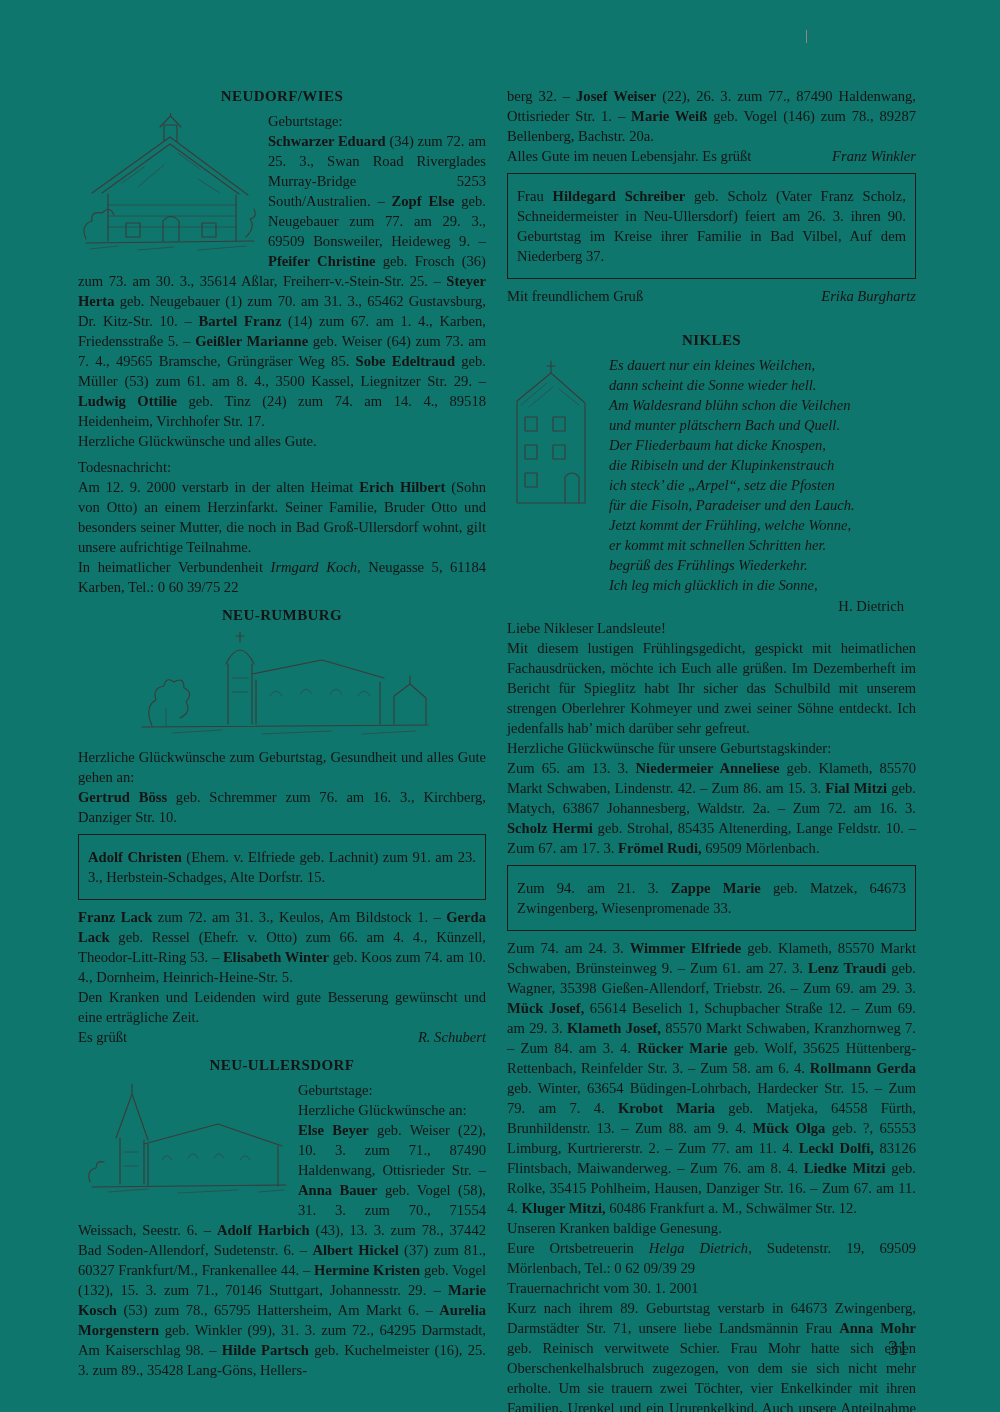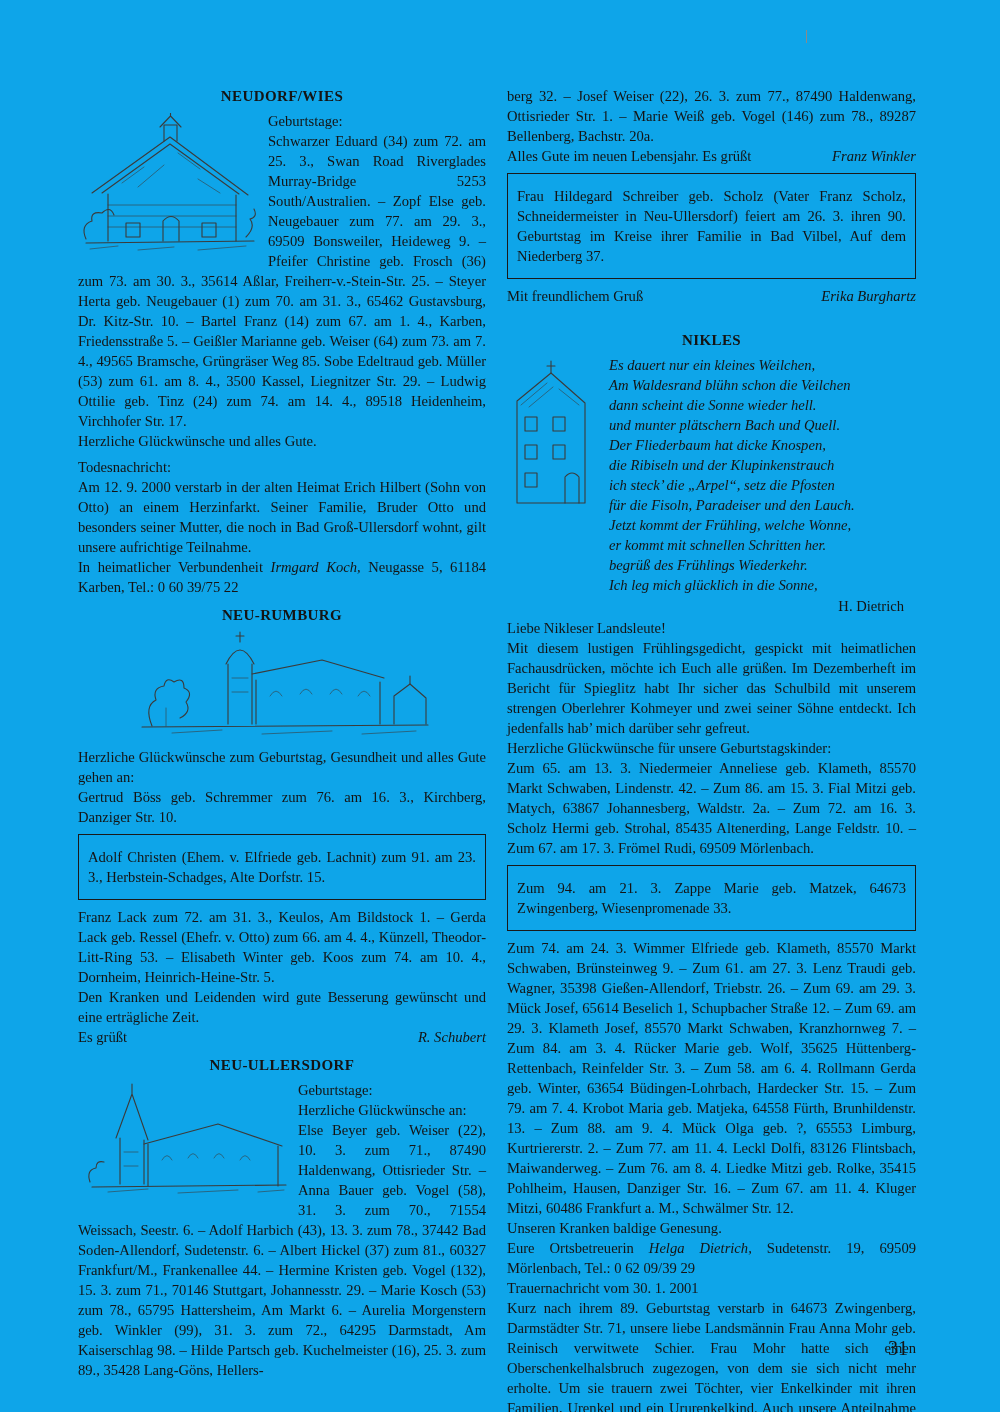--- a/index.html
+++ b/index.html
@@ -1,28 +1,28 @@
 <!DOCTYPE html>
 <html><head>
 <meta charset="utf-8">
 <style>
   *{margin:0;padding:0;box-sizing:border-box}
   html,body{background:#ffffff}
-  .page{position:relative;width:1000px;height:1412px;background:#0ea5e9;overflow:hidden;
+  .page{position:relative;width:1000px;height:1412px;background:#0f766e;overflow:hidden;
     font-family:"Liberation Serif","DejaVu Serif",serif;font-size:14.6px;line-height:20px;color:#141414;}
   .columns{position:absolute;left:78px;top:86px;width:838px;display:flex;gap:21px;align-items:flex-start}
   .col{width:408px}
   .col-r{width:409px}
   .sect{font-size:15px;font-weight:700;text-align:center;letter-spacing:.4px;margin:0 0 5px}
   .sp16{margin-top:8px}
   .sp10{margin-top:24px}
   .sp6{margin-top:6px}
   .just{text-align:justify}
   .bold-line{font-weight:400}
-  .seg-b{font-weight:400}
+  .seg-b{font-weight:700}
   .seg-i{font-style:italic}
   .clr{clear:both}
   .imgf{float:left;margin:2px 8px 2px 0}
   .imgf-nikles{margin-right:12px}
   .imgc{display:block;margin:2px auto 5px;width:300px}
   .imgf svg,.imgc svg{display:block}
   .box{border:1px solid #1a1a1a;padding:12px 9px;margin:7px 0}
   .signoff{display:flex;justify-content:space-between}
   .poem{font-style:italic;margin-left:102px}
   .poem-author{text-align:right;margin:1px 12px 2px 0}
@@ -145,22 +145,22 @@
             <path class="sk" d="M44,16 L44,4 M40,9 L48,9"></path>
             <path class="sk" d="M18,60 h12 v14 h-12 z M46,60 h12 v14 h-12 z"></path>
             <path class="sk" d="M18,88 h12 v14 h-12 z M46,88 h12 v14 h-12 z"></path>
             <path class="sk" d="M18,116 h12 v14 h-12 z"></path>
             <path class="sk" d="M58,120 L58,146 M72,120 L72,146 M58,120 Q65,112 72,120"></path>
             <path class="sk2" d="M14,48 L40,26 M22,50 L46,30 M52,32 L72,48"></path>
           </svg>
         </span>
         <div class="poem">
           <div>Es dauert nur ein kleines Weilchen,</div>
+          <div>dann scheint die Sonne wieder hell.</div>
           <div>Am Waldesrand blühn schon die Veilchen</div>
-          <div>dann scheint die Sonne wieder hell.</div>
           <div>und munter plätschern Bach und Quell.</div>
           <div>Der Fliederbaum hat dicke Knospen,</div>
           <div>die Ribiseln und der Klupinkenstrauch</div>
           <div>ich steck’ die „Arpel“, setz die Pfosten</div>
           <div>für die Fisoln, Paradeiser und den Lauch.</div>
           <div>Jetzt kommt der Frühling, welche Wonne,</div>
           <div>er kommt mit schnellen Schritten her.</div>
           <div>begrüß des Frühlings Wiederkehr.</div>
           <div>Ich leg mich glücklich in die Sonne,</div>
         </div>

